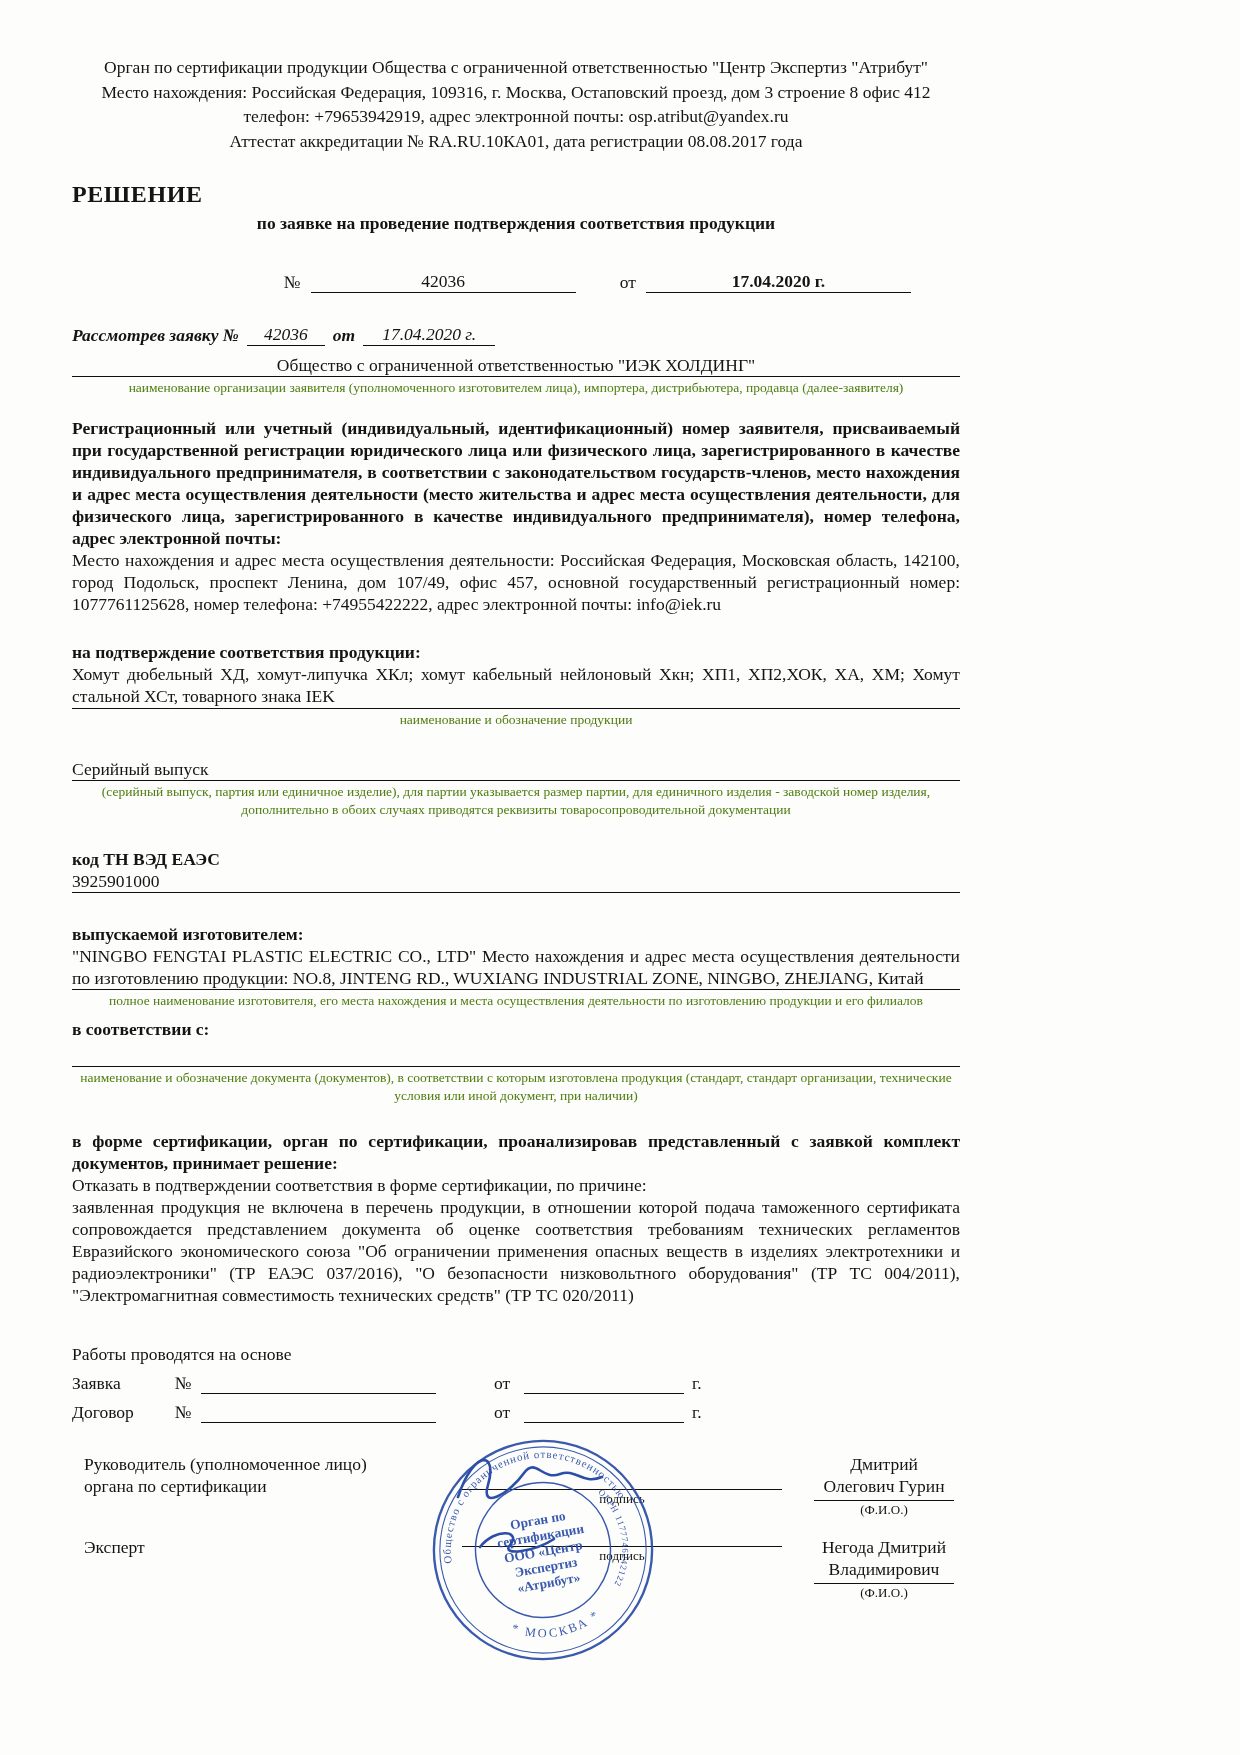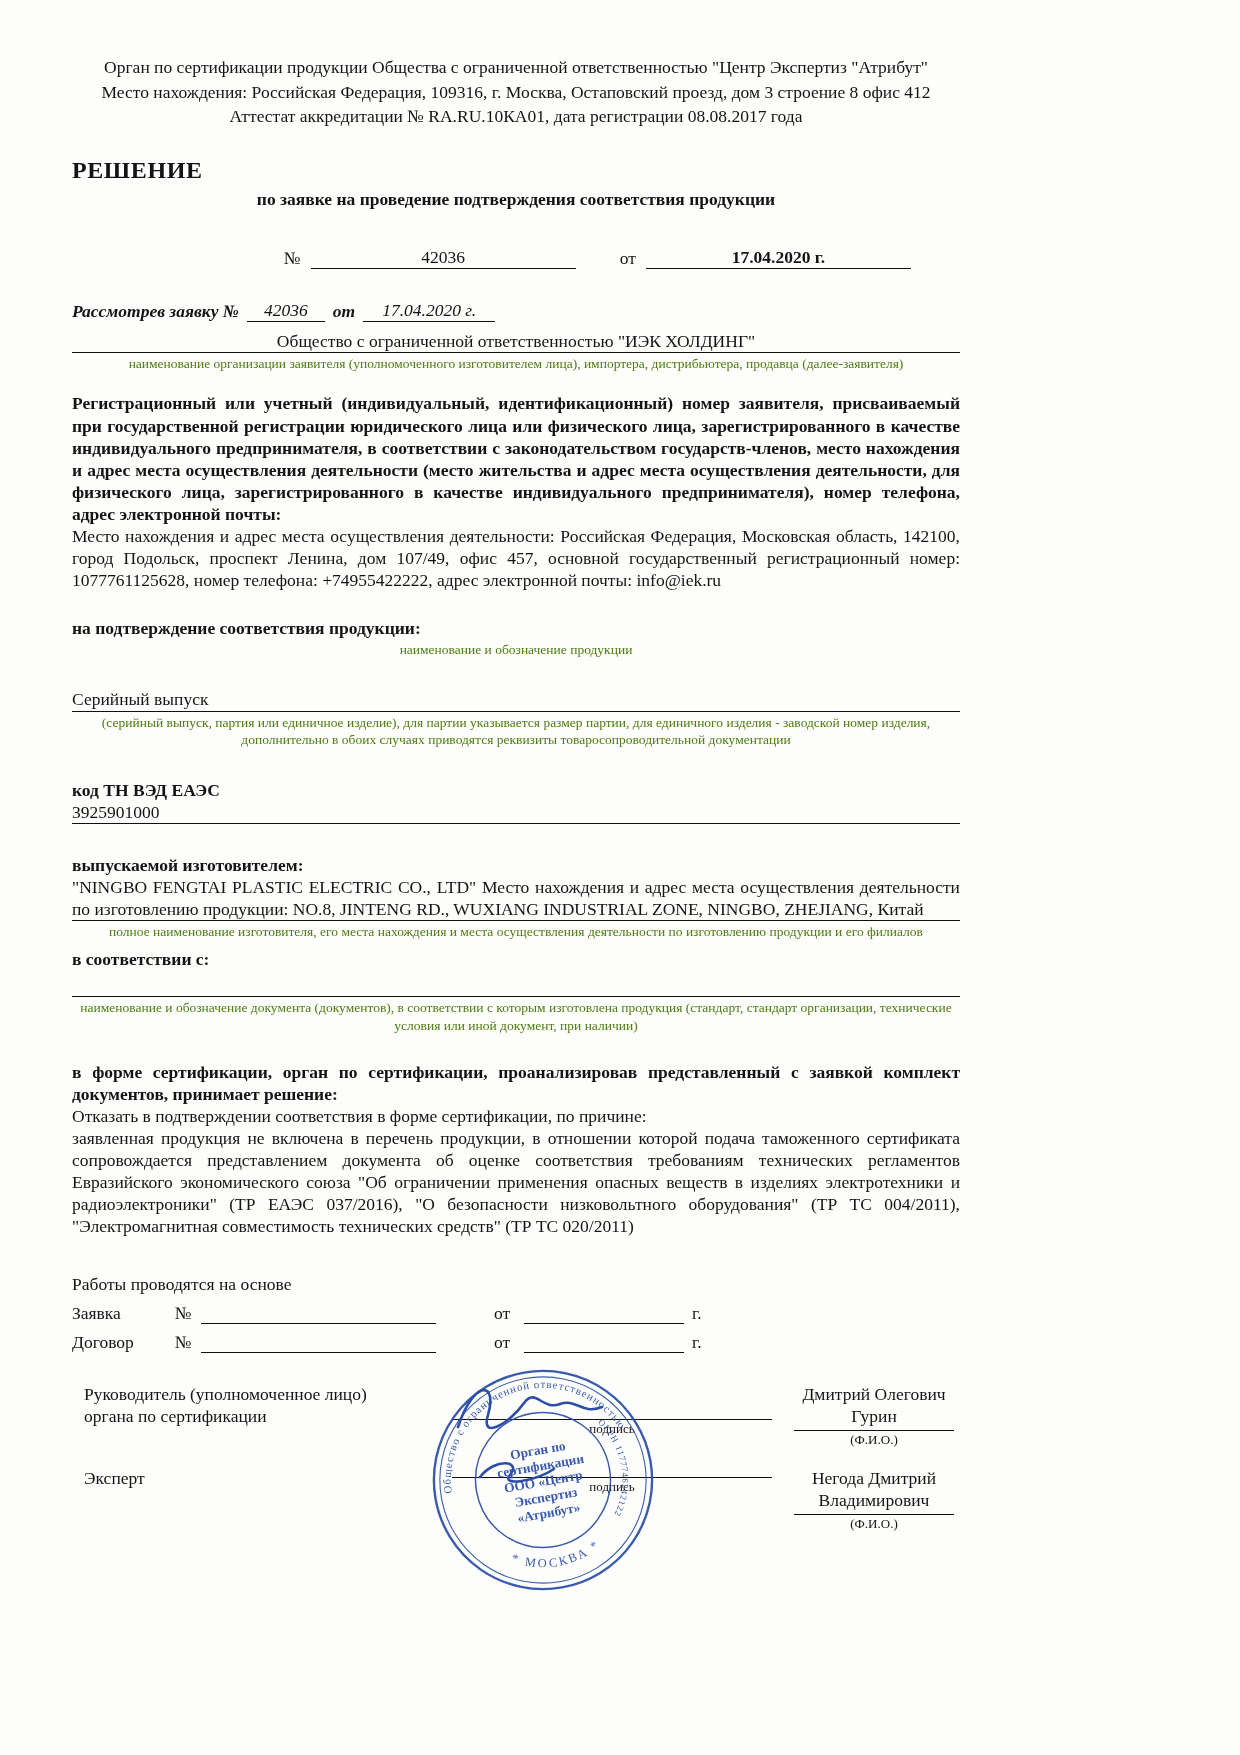--- a/index.html
+++ b/index.html
@@ -44,21 +44,21 @@
   .blankfield { height:26px; border-bottom:1.7px solid #101010; }
 
   .basis-row { display:flex; align-items:flex-end; margin-top:7px; }
   .basis-row .lbl { width:103px; }
   .basis-row .no { width:26px; }
   .basis-row .sp { width:58px; }
   .basis-row .ot { width:30px; text-align:left; }
   .basis-row .g { margin-left:8px; }
 
   .sig-block { position:relative; margin-top:30px; padding-left:12px; }
-  .sig-row { display:grid; grid-template-columns:352px 320px 1fr; column-gap:16px; }
+  .sig-row { display:grid; grid-template-columns:352px 320px 1fr; column-gap:26px; }
   .sig-row2 { margin-top:18px; }
   .sig-line { border-bottom:1.7px solid #101010; height:0; }
   .sig-mid { padding-top:36px; }
   .sig-mid2 { padding-top:10px; }
   .sig-caption { font-size:13px; text-align:center; margin-top:1px; }
   .sig-right { text-align:center; padding:0 6px; }
   .sig-name { margin-bottom:3px; }
 
   .stamp {
     position:absolute; left:352px; top:-22px;
@@ -72,20 +72,21 @@
   }
 </style>
 </head>
 <body>
 
 <div class="page">
 
   <div class="header">
     <div>Орган по сертификации продукции Общества с ограниченной ответственностью "Центр Экспертиз "Атрибут"</div>
     <div>Место нахождения: Российская Федерация, 109316, г. Москва, Остаповский проезд, дом 3 строение 8 офис 412</div>
+    <div>телефон: +79653942919, адрес электронной почты: osp.atribut@yandex.ru</div>
     <div>Аттестат аккредитации № RA.RU.10КА01, дата регистрации 08.08.2017 года</div>
   </div>
 
   <div class="title">РЕШЕНИЕ</div>
   <div class="subtitle">по заявке на проведение подтверждения соответствия продукции</div>
 
   <div class="num-row">
     <span>№</span>
     <span class="ul w265">42036</span>
     <span class="gap"></span>
@@ -100,20 +101,21 @@
     <span class="ul w130">17.04.2020 г.</span>
   </div>
 
   <div class="field center mt8">Общество с ограниченной ответственностью "ИЭК ХОЛДИНГ"</div>
   <div class="caption">наименование организации заявителя (уполномоченного изготовителем лица), импортера, дистрибьютера, продавца (далее-заявителя)</div>
 
   <div class="para b mt20">Регистрационный или учетный (индивидуальный, идентификационный) номер заявителя, присваиваемый при государственной регистрации юридического лица или физического лица, зарегистрированного в качестве индивидуального предпринимателя, в соответствии с законодательством государств-членов, место нахождения и адрес места осуществления деятельности (место жительства и адрес места осуществления деятельности, для физического лица, зарегистрированного в качестве индивидуального предпринимателя), номер телефона, адрес электронной почты:</div>
   <div class="para">Место нахождения и адрес места осуществления деятельности: Российская Федерация, Московская область, 142100, город Подольск, проспект Ленина, дом 107/49, офис 457, основной государственный регистрационный номер: 1077761125628, номер телефона: +74955422222, адрес электронной почты: info@iek.ru</div>
 
   <div class="b mt26">на подтверждение соответствия продукции:</div>
+  <div class="para field">Хомут дюбельный ХД, хомут-липучка ХКл; хомут кабельный нейлоновый Хкн; ХП1, ХП2,ХОК, ХА, ХМ; Хомут стальной ХСт, товарного знака IEK</div>
   <div class="caption">наименование и обозначение продукции</div>
 
   <div class="field mt30">Серийный выпуск</div>
   <div class="caption narrow">(серийный выпуск, партия или единичное изделие), для партии указывается размер партии, для единичного изделия - заводской номер изделия, дополнительно в обоих случаях приводятся реквизиты товаросопроводительной документации</div>
 
   <div class="b mt30">код ТН ВЭД ЕАЭС</div>
   <div class="field">3925901000</div>
 
   <div class="b mt30">выпускаемой изготовителем:</div>
   <div class="para field">"NINGBO FENGTAI PLASTIC ELECTRIC CO., LTD" Место нахождения и адрес места осуществления деятельности по изготовлению продукции: NO.8, JINTENG RD., WUXIANG INDUSTRIAL ZONE, NINGBO, ZHEJIANG, Китай</div>

